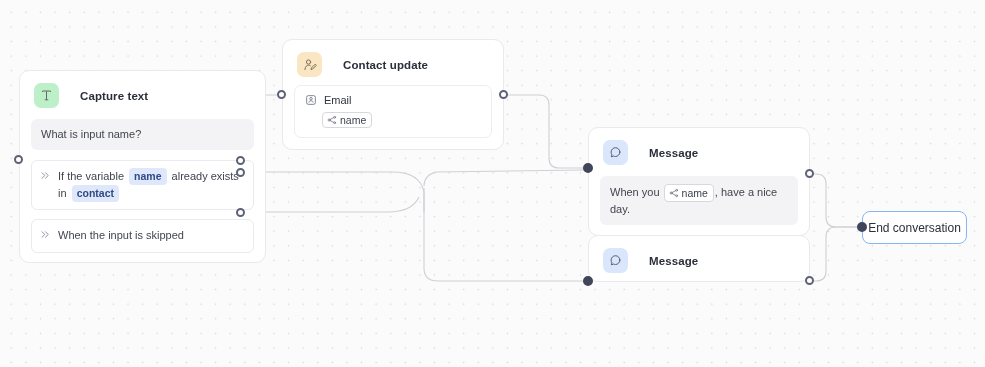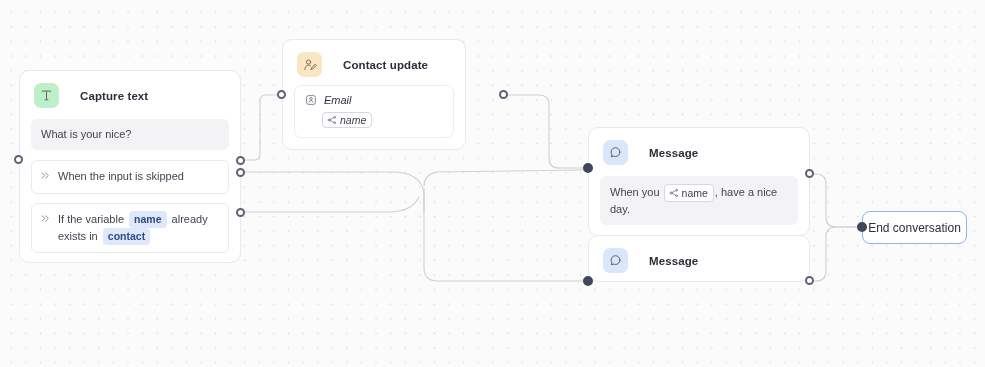--- a/index.html
+++ b/index.html
@@ -104,21 +104,20 @@
     font-size: 10.5px;
     color: #3c4150;
     vertical-align: middle;
     margin: 0 1px;
   }
   .subrow {
     margin: 0 11px 11px 11px;
     border: 1px solid #ededf1;
     border-radius: 7px;
     padding: 8px 10px 9px 10px;
-    font-style: italic;
   }
   .subrow-head {
     display: flex;
     align-items: center;
     font-size: 11px;
     color: #30343f;
   }
   .subrow-head .ic { margin-right: 7px; display:flex; }
   .subrow-body { margin-top: 4px; padding-left: 16px; }
   .port {
@@ -171,62 +170,62 @@
       <path d="M 424 188 L 424 268 Q 424 281 438 281 L 584 281"></path>
       <path d="M 424 188 Q 424 178 434 175 Q 440 173 448 172 L 584 170" stroke="none"></path>
       <path d="M 424 186 Q 424 175 436 172 L 584 170"></path>
 
       <path d="M 813 174 L 816 174 Q 826 174 826 184 L 826 217 Q 826 227 836 227 L 858 227"></path>
 
       <path d="M 813 281 L 816 281 Q 826 281 826 271 L 826 237 Q 826 227 836 227 L 858 227"></path>
     </g>
   </svg>
 
-  <div class="node" style="left:19px; top:70px; width:222px;">
+  <div class="node" style="left:19px; top:70px; width:247px;">
     <div class="node-head">
       <div class="node-icon" style="background:#bdf0c8;">
         <svg width="13" height="13" viewBox="0 0 16 16" fill="none" stroke="#5a6a5e" stroke-width="1.2">
           <path d="M3 3.5 L3 2.5 L13 2.5 L13 3.5"></path>
           <path d="M8 2.8 L8 13.2"></path>
           <path d="M5.8 13.3 L10.2 13.3"></path>
         </svg>
       </div>
       <div class="node-title">Capture text</div>
     </div>
-    <div class="field">What is your nice?</div>
-    <div class="opt">
-      <span class="chev">
-        <svg width="11" height="11" viewBox="0 0 16 16" fill="none" stroke="#8b8fa0" stroke-width="1.4" stroke-linecap="round" stroke-linejoin="round">
-          <path d="M3 4 L7 8 L3 12"></path>
-            <path d="M8 4 L12 8 L8 12"></path>
-        </svg>
-      </span>
-      <span class="opt-text">When the input is skipped</span>
-    </div>
+    <div class="field">What is input name?</div>
     <div class="opt">
       <span class="chev">
         <svg width="11" height="11" viewBox="0 0 16 16" fill="none" stroke="#8b8fa0" stroke-width="1.4" stroke-linecap="round" stroke-linejoin="round">
           <path d="M3 4 L7 8 L3 12"></path>
             <path d="M8 4 L12 8 L8 12"></path>
         </svg>
       </span>
       <span class="opt-text">
         <span>If the variable</span>
         <span class="chip">name</span>
         <span>already exists in</span>
         <span class="chip">contact</span>
       </span>
     </div>
+    <div class="opt">
+      <span class="chev">
+        <svg width="11" height="11" viewBox="0 0 16 16" fill="none" stroke="#8b8fa0" stroke-width="1.4" stroke-linecap="round" stroke-linejoin="round">
+          <path d="M3 4 L7 8 L3 12"></path>
+            <path d="M8 4 L12 8 L8 12"></path>
+        </svg>
+      </span>
+      <span class="opt-text">When the input is skipped</span>
+    </div>
   </div>
   <div class="port" style="left:14px; top:155px;"></div>
   <div class="port" style="left:236px; top:156px;"></div>
   <div class="port" style="left:236px; top:168px;"></div>
   <div class="port" style="left:236px; top:208px;"></div>
 
-  <div class="node" style="left:282px; top:39px; width:184px;">
+  <div class="node" style="left:282px; top:39px; width:222px;">
     <div class="node-head">
       <div class="node-icon" style="background:#fae6c3;">
         <svg width="14" height="14" viewBox="0 0 16 16" fill="none" stroke="#7c6a4e" stroke-width="1.1" stroke-linecap="round" stroke-linejoin="round">
           <circle cx="6.3" cy="4.6" r="2.4"></circle>
           <path d="M2.2 13.2 C2.4 9.8 4.3 8.2 6.4 8.2 C7.2 8.2 7.9 8.4 8.5 8.8"></path>
           <path d="M13.6 7.4 L9.6 11.4 L9.1 13.2 L10.9 12.7 L14.9 8.7 Z"></path>
         </svg>
       </div>
       <div class="node-title">Contact update</div>
     </div>

